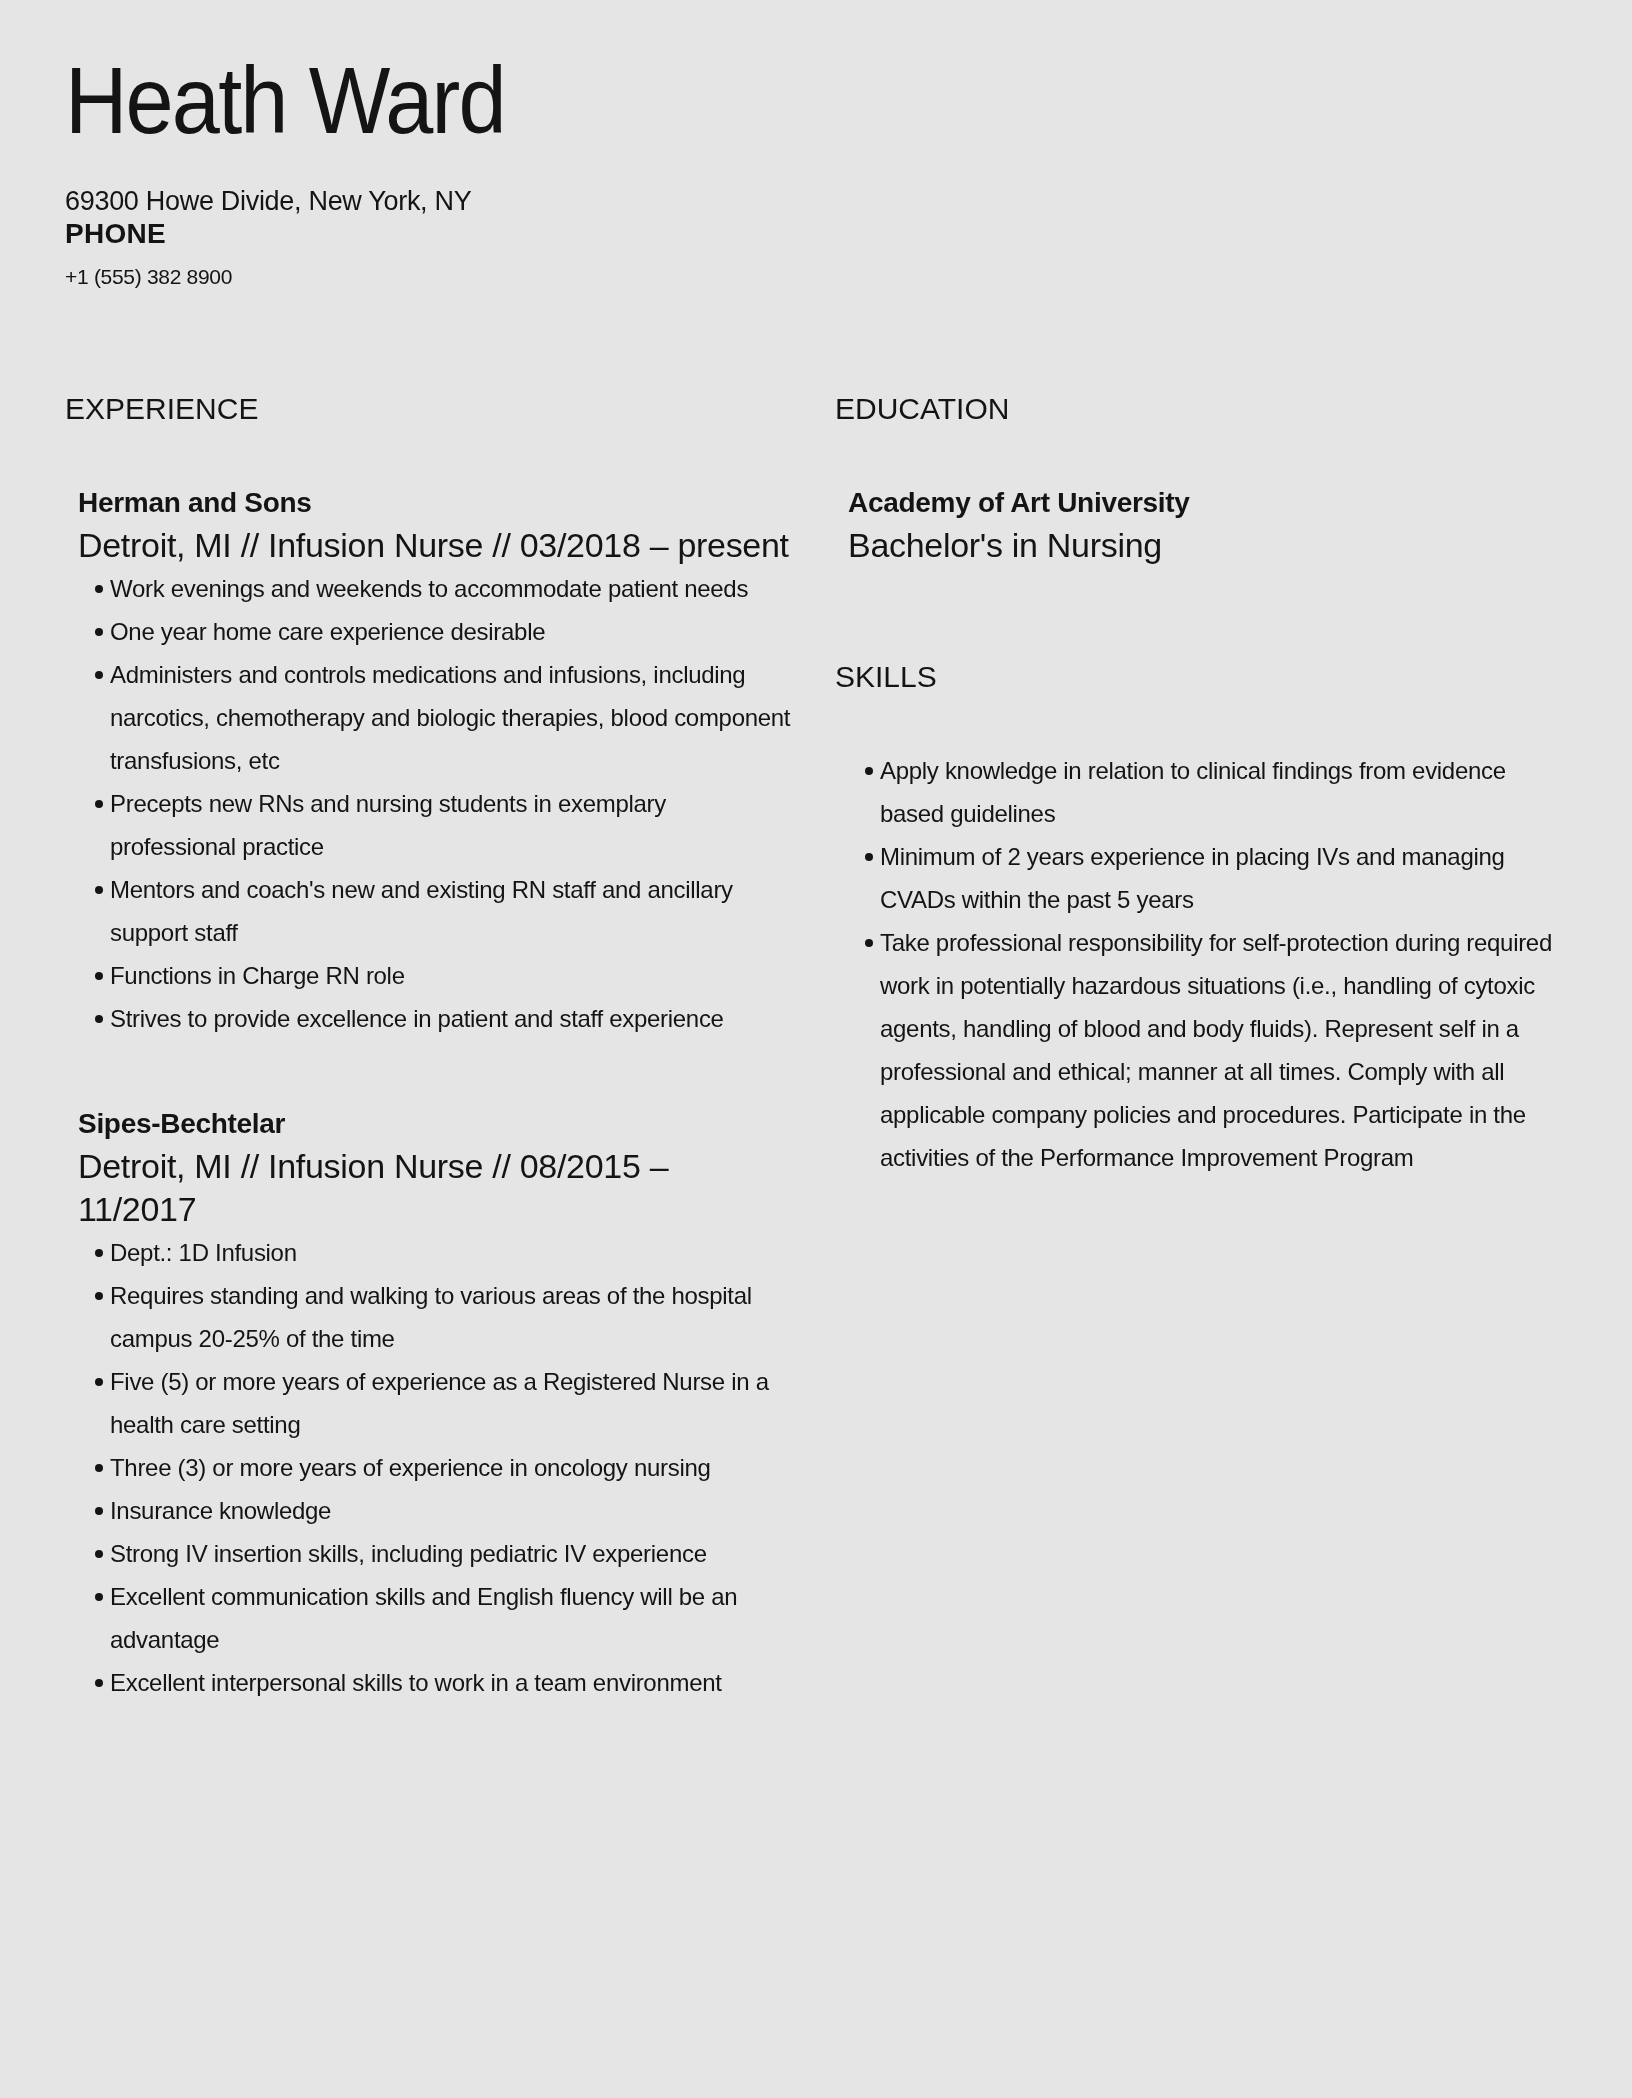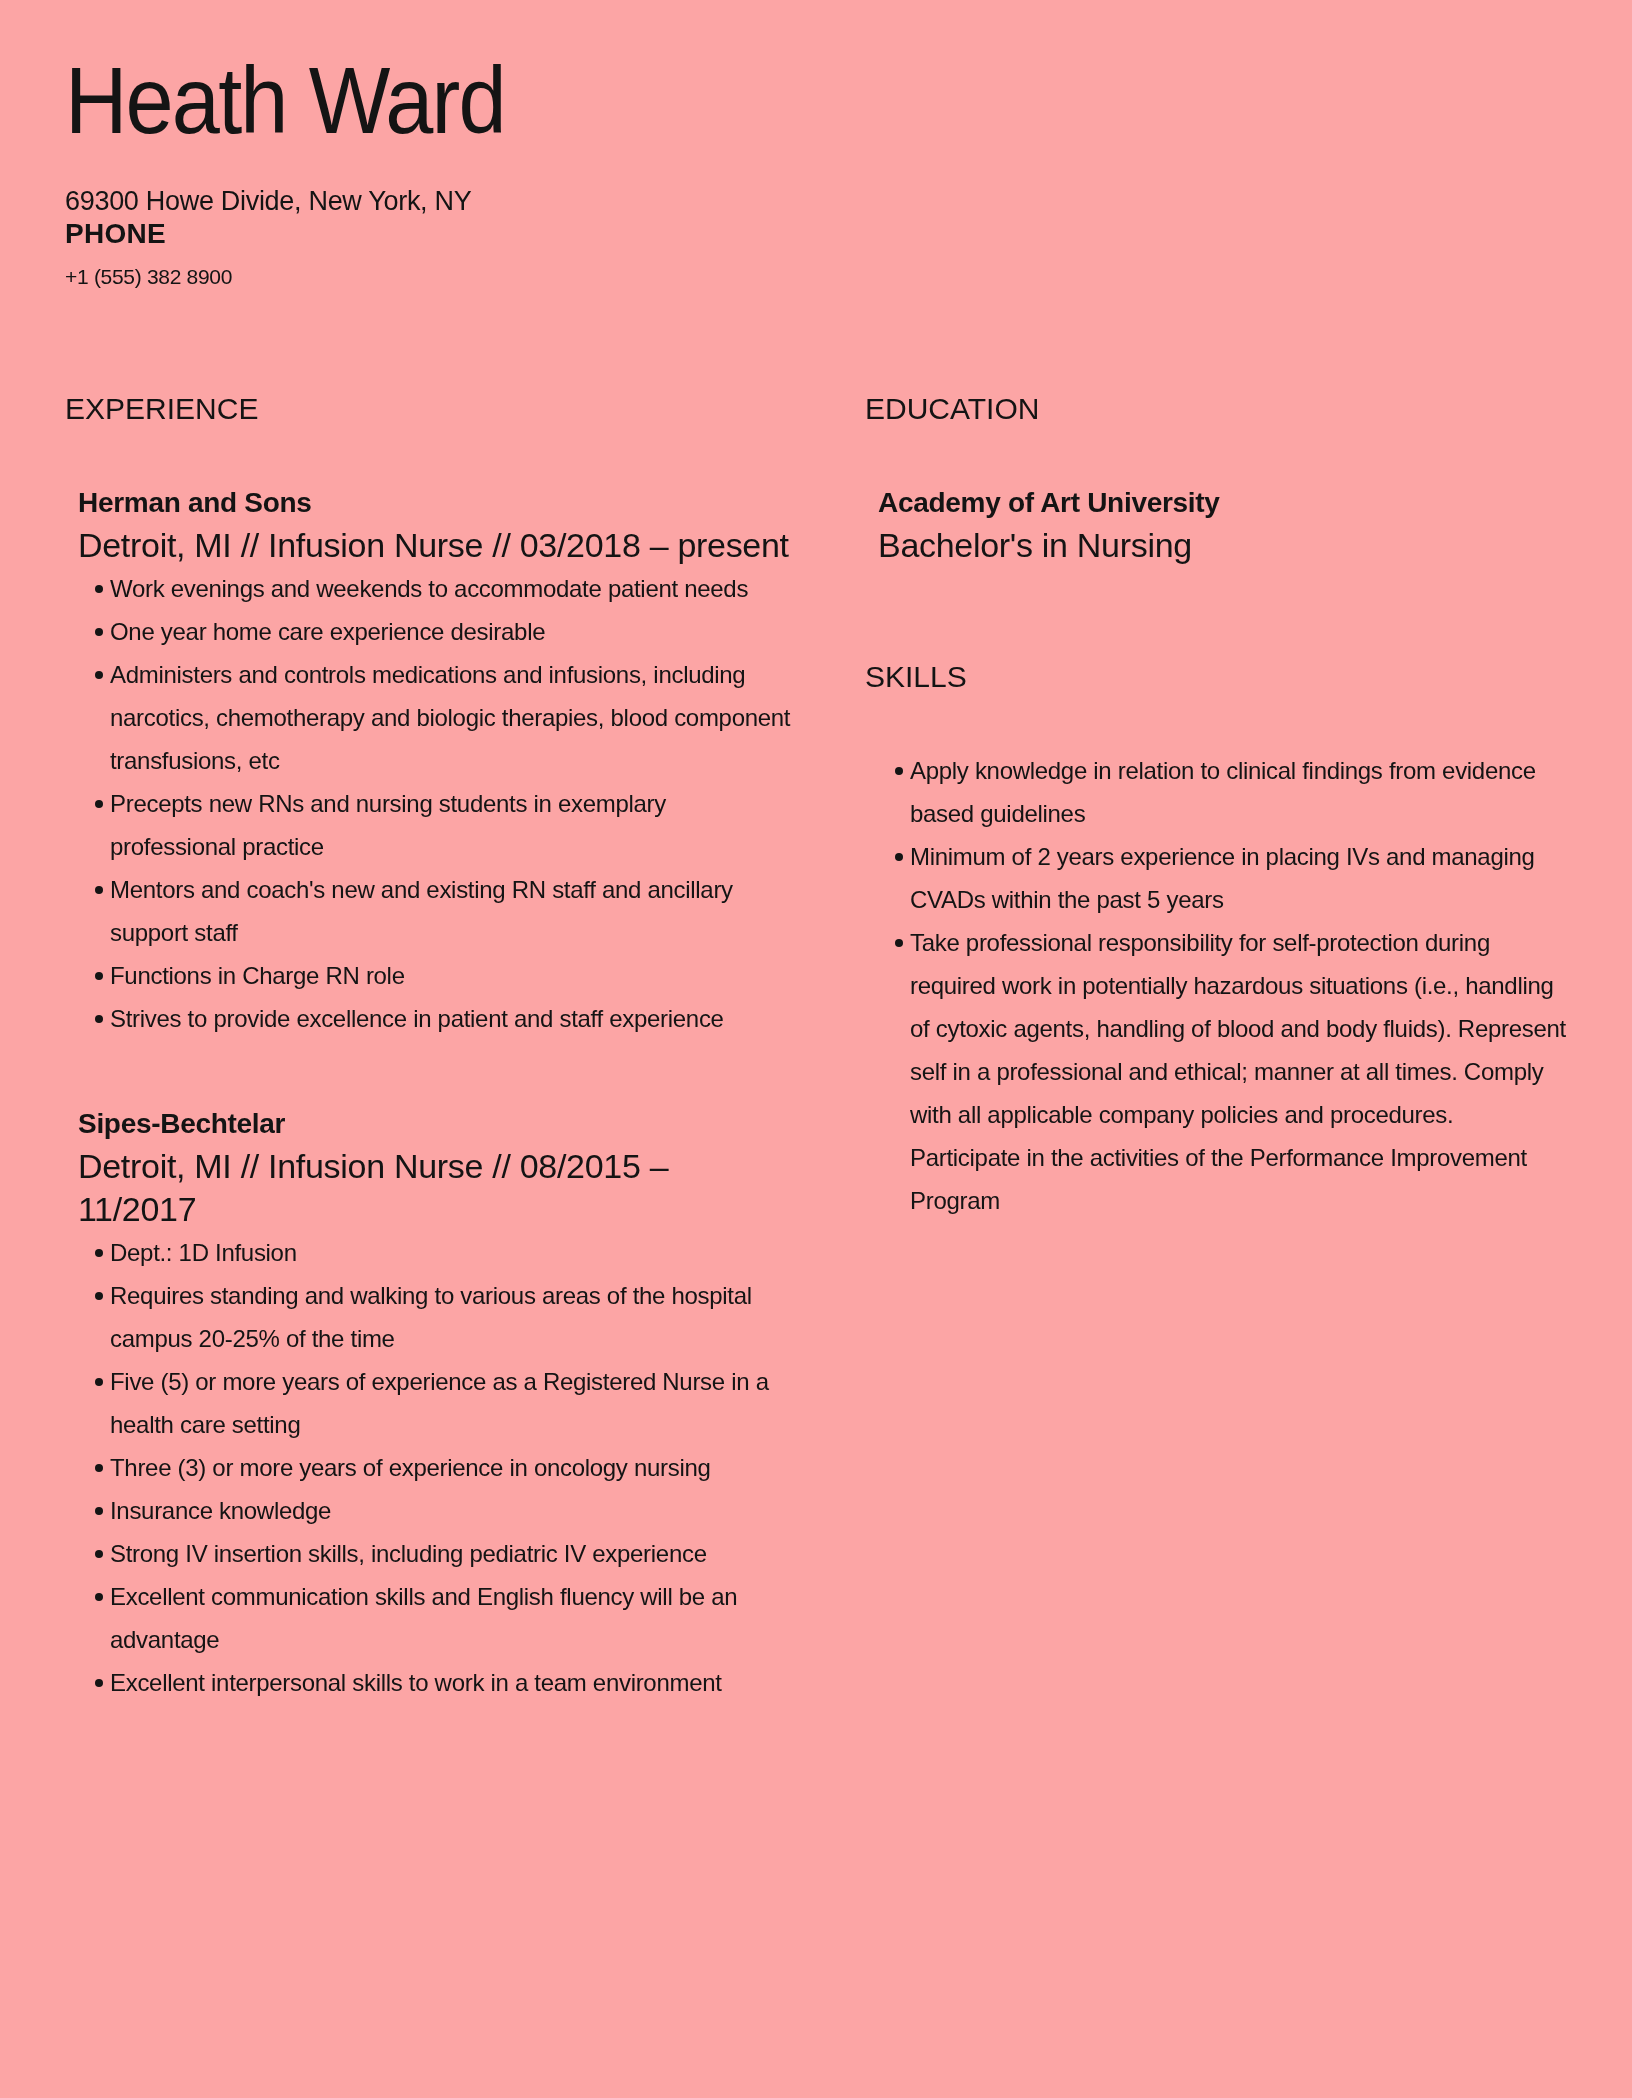--- a/index.html
+++ b/index.html
@@ -8,21 +8,21 @@
   body {
     width: 1632px;
     min-height: 2098px;
     font-family: "Liberation Sans", sans-serif;
     color: #141414;
     letter-spacing: -0.3px;
   }
   .page {
     width: 1632px;
     min-height: 2098px;
-    background: #fca5a5;
+    background: #e5e5e5;
     padding: 50px 65px 60px 65px;
   }
   
   .header { }
   .candidate-name {
     margin: 0;
     font-size: 94px;
     font-weight: 400;
     line-height: 1.08;
     letter-spacing: -2px;
@@ -44,21 +44,21 @@
     margin-top: 10px;
     font-size: 21px;
     line-height: 34px;
   }
   
   .columns {
     display: flex;
     margin-top: 100px;
   }
   .col-left  { width: 770px; flex: 0 0 770px; padding-right: 40px; }
-  .col-right { flex: 1 1 auto; margin-left: 30px; }
+  .col-right { flex: 1 1 auto; }
   
   .section-heading {
     margin: 0 0 57px 0;
     font-size: 30px;
     font-weight: 400;
     line-height: 30px;
     letter-spacing: 0px;
   }
   .section + .section { margin-top: 95px; }
   .entry + .entry { margin-top: 62px; }

